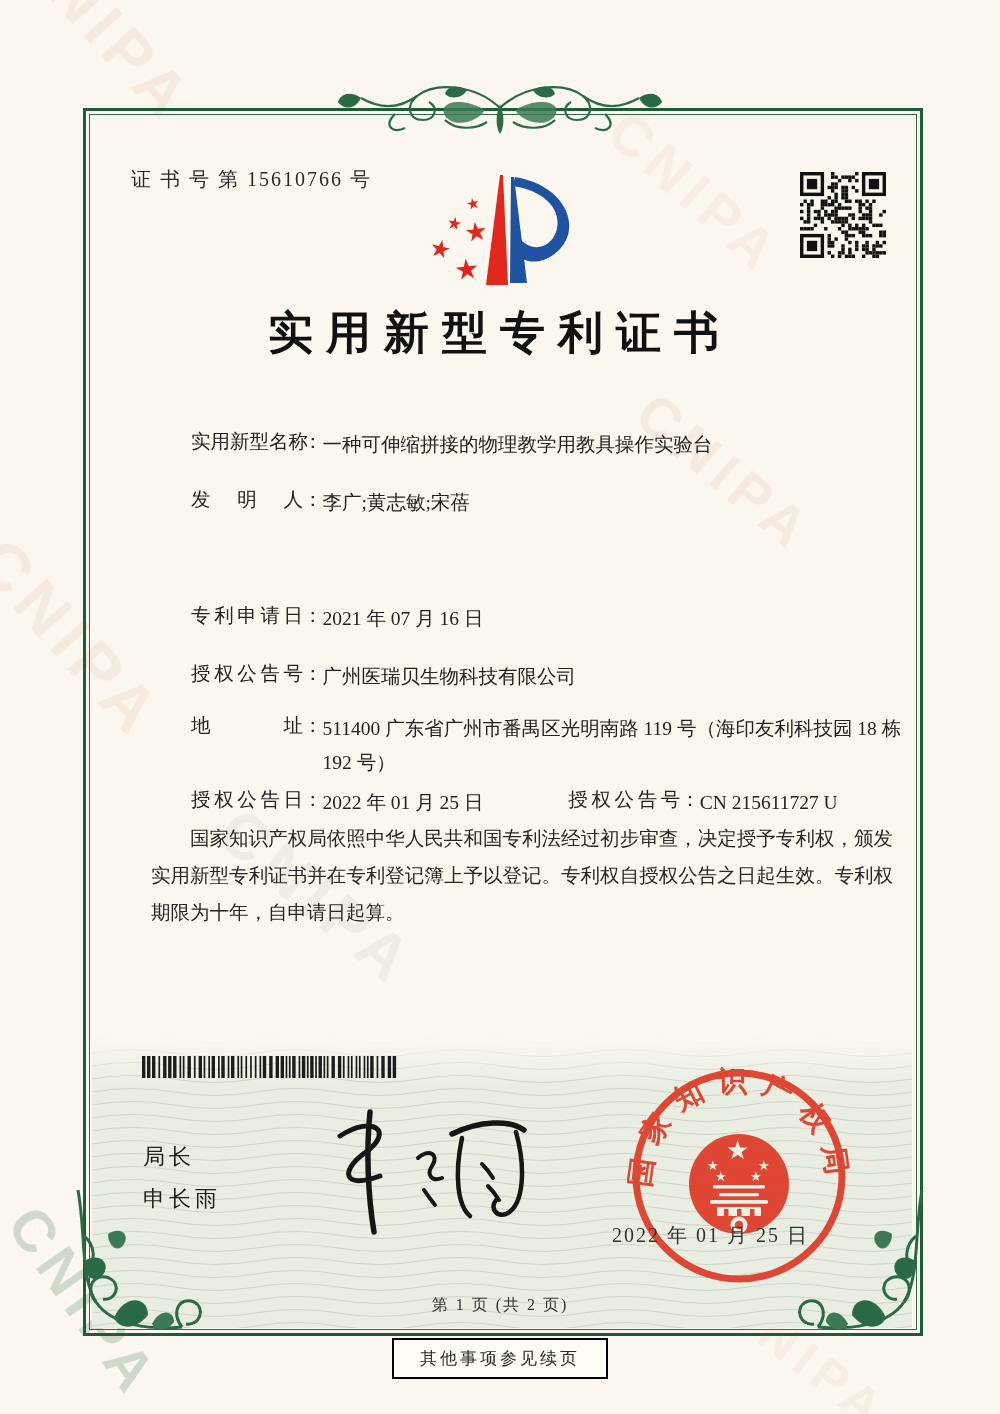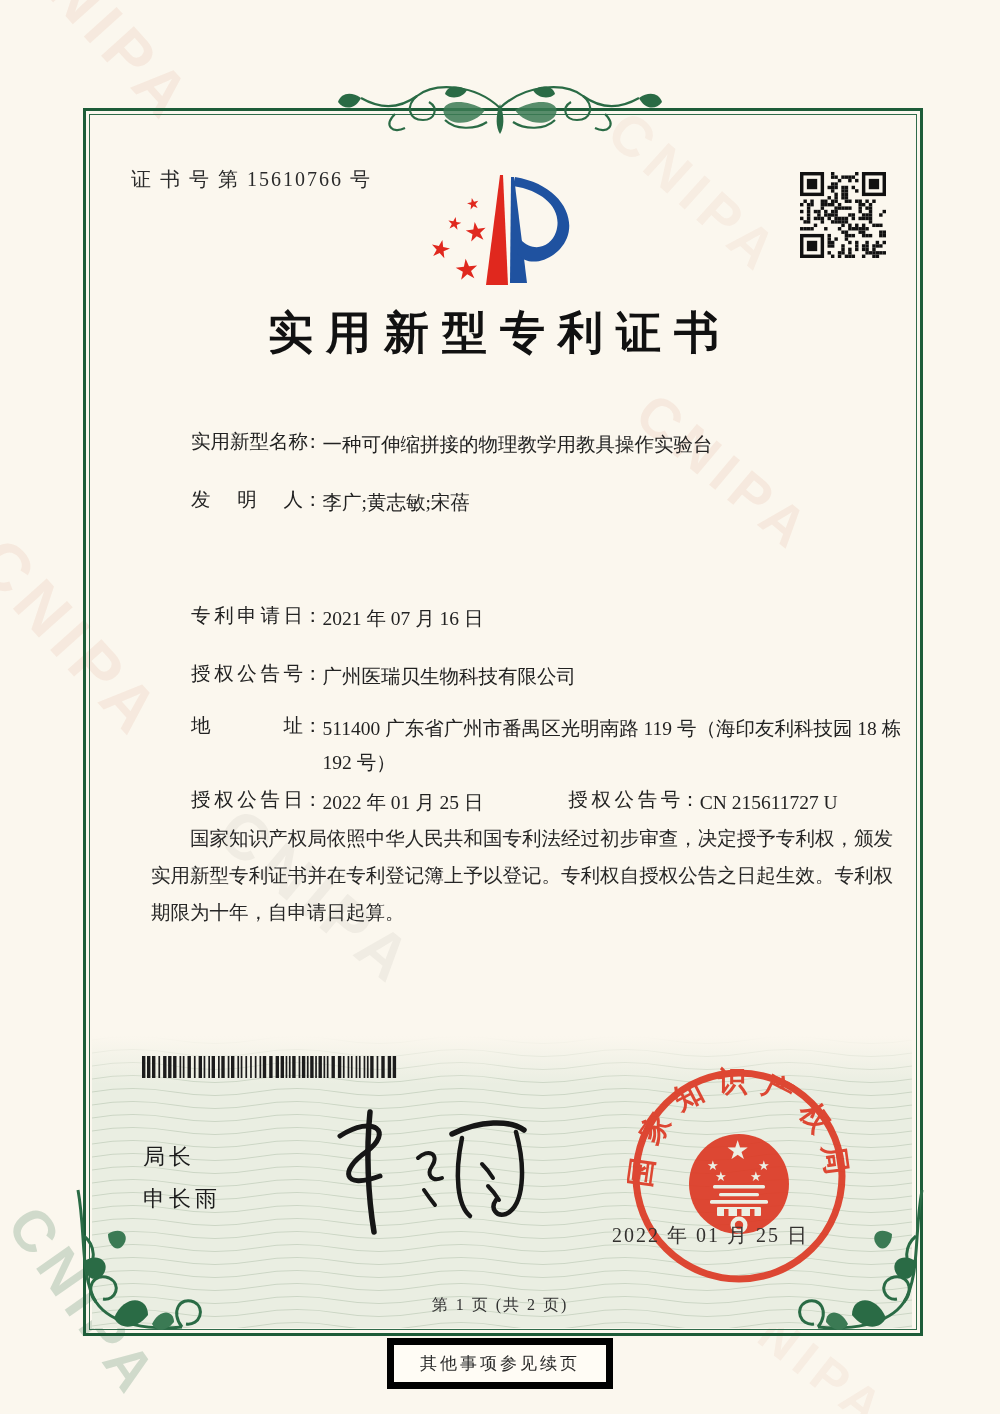--- a/index.html
+++ b/index.html
@@ -44,21 +44,21 @@
 
   .barcode{left:142px;top:1056px;z-index:5;}
   .signer{left:143px;font-size:22px;color:#1d1d1d;letter-spacing:4px;}
   .signature{left:282px;top:1106px;}
 
   .seal{left:627px;top:1064px;opacity:.93;}
   .sealdate{left:612px;top:1222px;width:260px;font-size:20px;color:#33312f;letter-spacing:2px;z-index:6;}
 
   .pagefoot{left:0;top:1288px;width:100%;text-align:center;font-size:16px;color:#333;letter-spacing:2px;margin-top:7px;}
   .contnote{left:0;top:1338px;width:100%;text-align:center;font-size:17px;color:#2a2a2a;}
-  .contnote span{display:inline-block;background:rgba(255,253,246,.85);border:7px solid #000000;
+  .contnote span{display:inline-block;background:rgba(255,253,246,.85);border:2px solid #000000;
       padding:7px 26px;letter-spacing:3px;}
 </style>
 </head>
 <body>
 
 <div class="page">
 
   <span class="wm pink" style="left:-14px;top:-12px;font-size:64px;transform:rotate(48deg);">CNIPA</span>
   <span class="wm pink2" style="left:590px;top:160px;font-size:56px;transform:rotate(42deg);">CNIPA</span>
   <span class="wm pink" style="left:620px;top:440px;font-size:56px;transform:rotate(40deg);">CNIPA</span>

